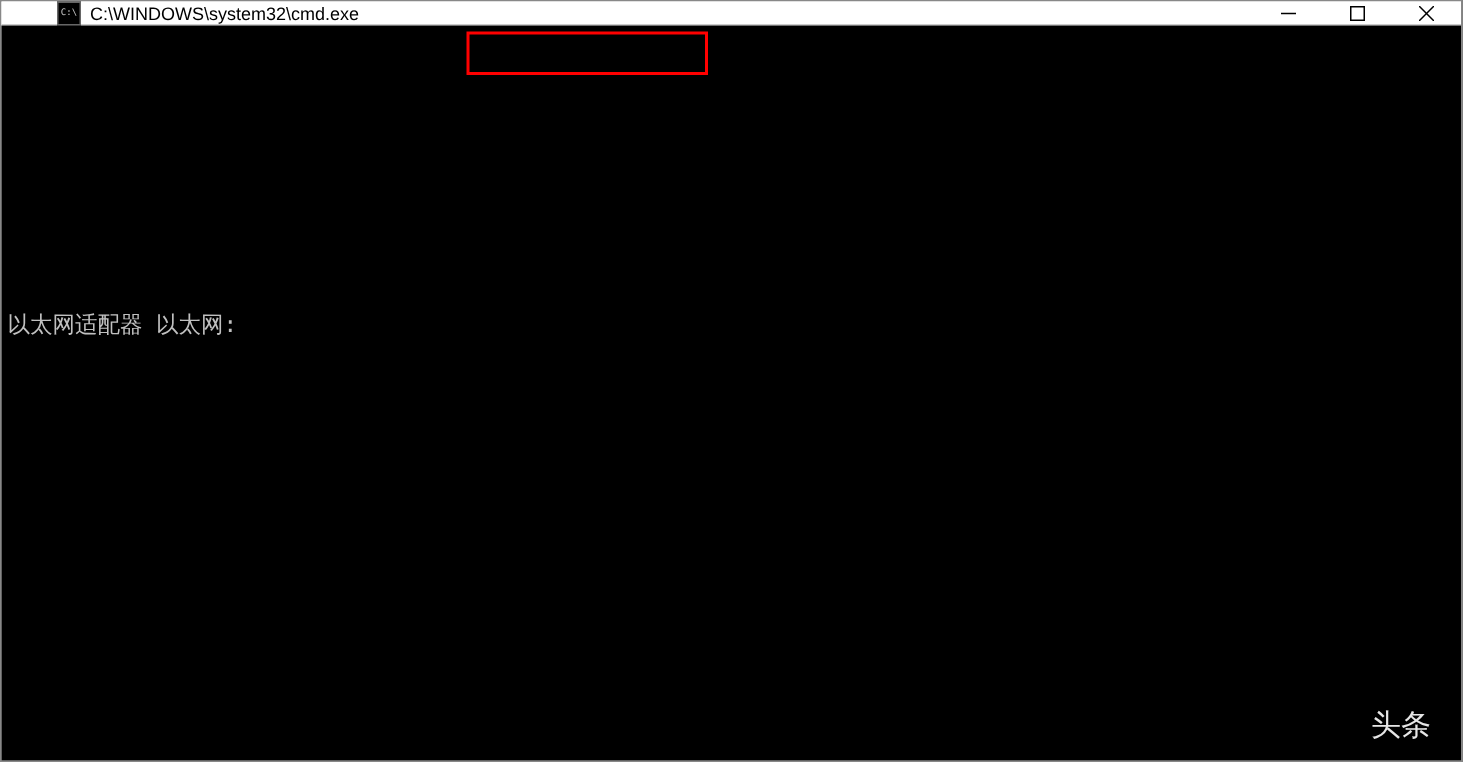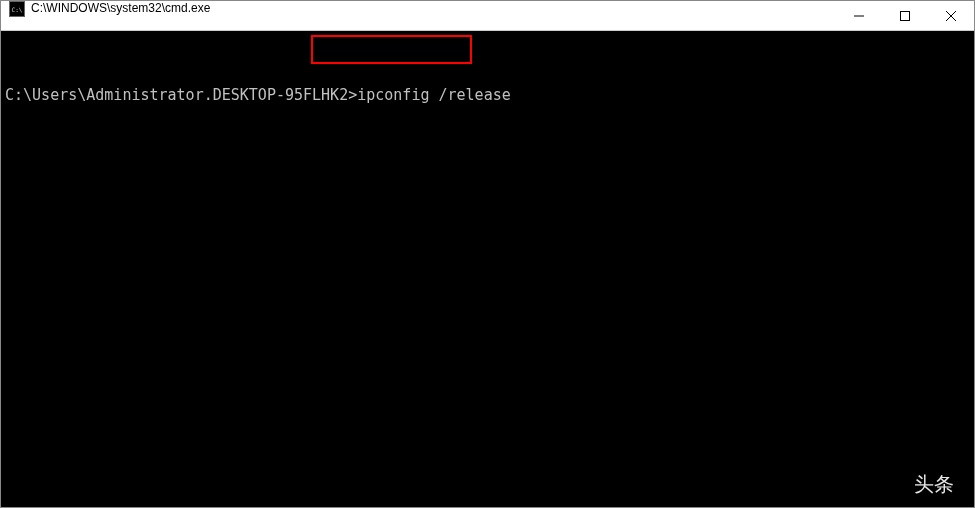--- a/index.html
+++ b/index.html
@@ -16,25 +16,26 @@
       overflow: hidden;
     }
     .window {
       width: 100%;
       height: 100%;
       border: 1px solid #888;
       display: flex;
       flex-direction: column;
     }
     .titlebar {
-      height: 30px;
+      height: 16px;
       background: #fff;
       display: flex;
-      align-items: flex-start;
+      align-items: center;
       border-bottom: 1px solid #ccc;
+      padding-left: 29px;
     }
     .app-icon {
       width: 16px;
       height: 16px;
       margin: 0 6px 0 8px;
       background: #000;
       border: 1px solid #666;
       display: flex;
       align-items: center;
       justify-content: center;
@@ -122,24 +123,24 @@
       </div>
       <div class="win-btn">
         <svg viewBox="0 0 10 10">
             <line x1="0" y1="0" x2="10" y2="10" stroke="#000" stroke-width="1"></line>
             <line x1="10" y1="0" x2="0" y2="10" stroke="#000" stroke-width="1"></line>
           </svg>
       </div>
     </div>
   </div>
   <div class="terminal">
-    <span class="line"><span>C:\Users\Administrator.DESKTOP-95FLHK2&gt;</span><span>ipconfig /release</span></span>
     <span class="line"></span>
     <span class="line"></span>
     <span class="line"></span>
+    <span class="line">以太网适配器 以太网:</span>
     <span class="line"></span>
     
     
     <span class="line"></span>
     
     <div class="highlight-box" style="top:4px;left:310px;width:161px;height:29px;"></div>
     <div class="watermark">
       <span class="watermark-label">头条</span>
     </div>
   </div>

